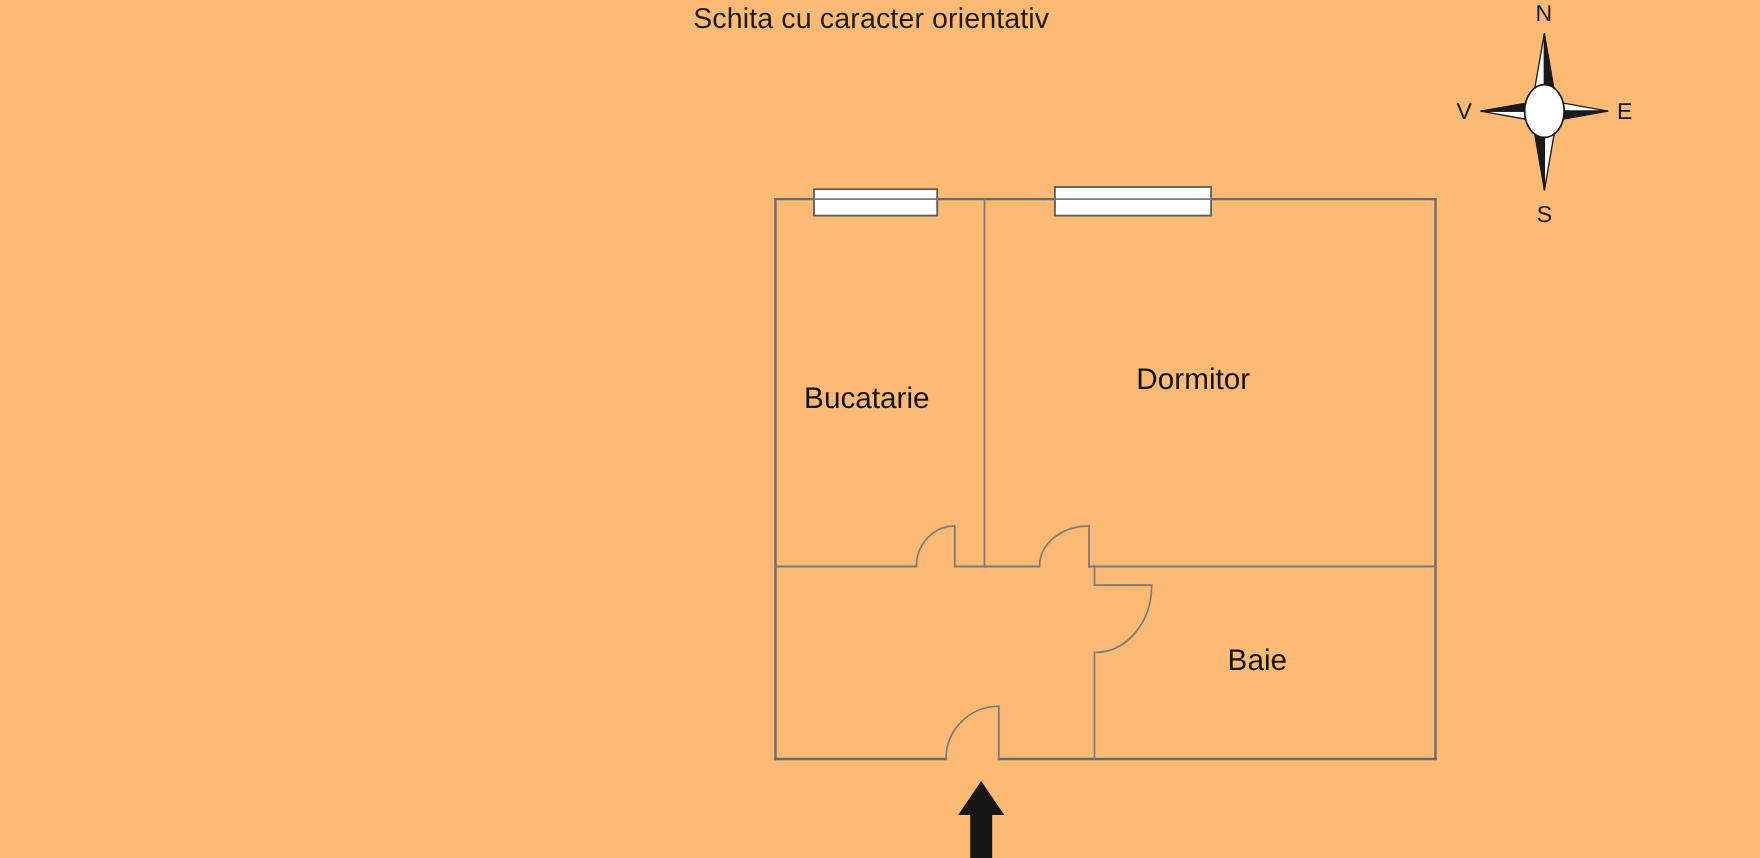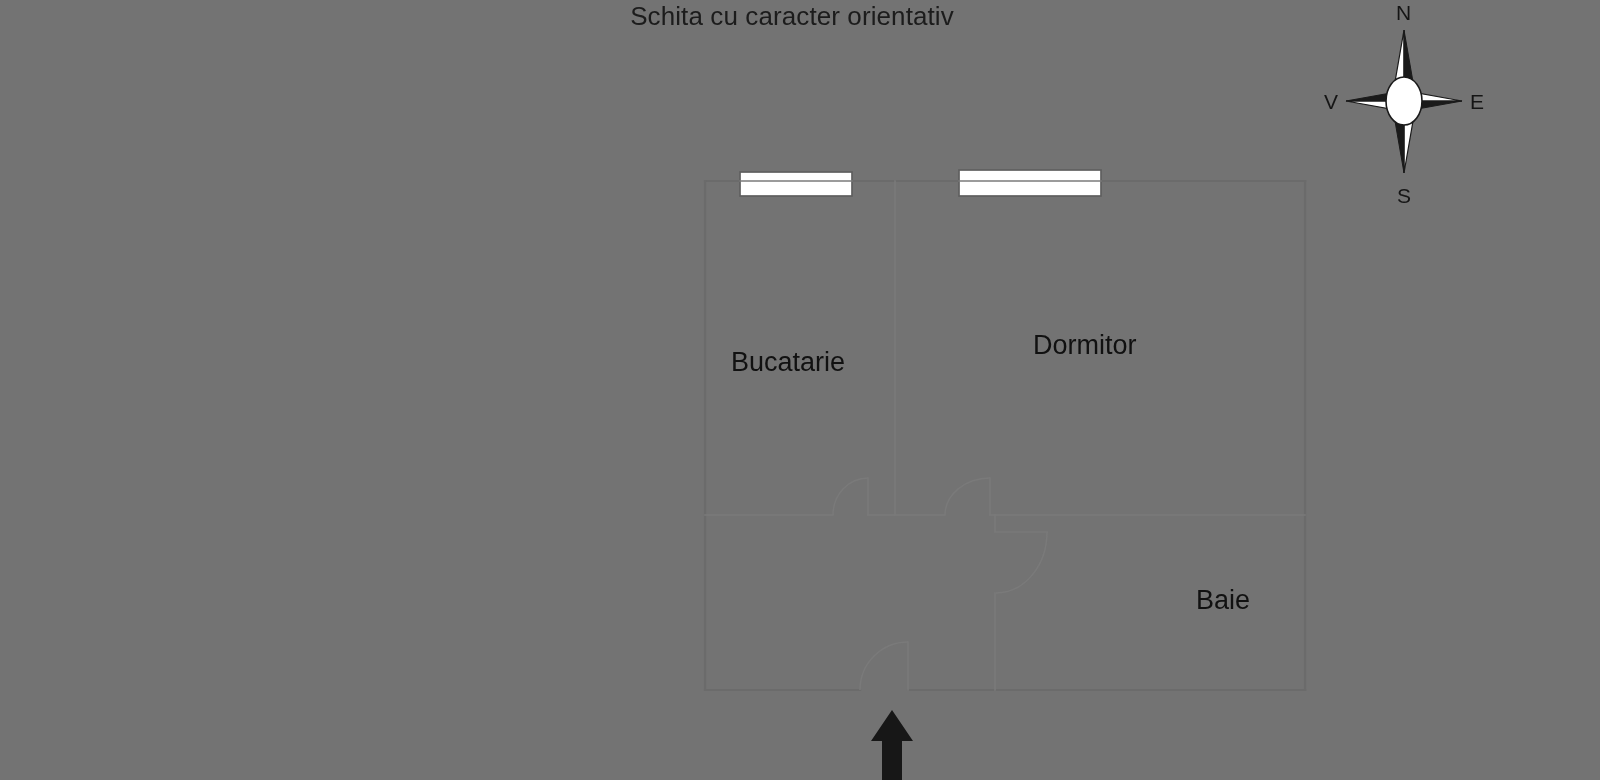--- a/index.html
+++ b/index.html
@@ -13,21 +13,21 @@
     height: 780px;
     overflow: hidden;
     font-family: "Liberation Sans", sans-serif;
     color: #1a1a1a;
     position: relative;
   }
   #floorplan-page {
     position: relative;
     width: 1600px;
     height: 780px;
-    background: #737373;
+    background: #fdba74;
   }
   .plan-title {
     position: absolute;
     left: 0;
     top: 0;
     width: 1600px;
     text-align: center;
     font-size: 26px;
     font-weight: 400;
     letter-spacing: 0.1px;
@@ -148,21 +148,21 @@
 
       <ellipse class="compass-hub" cx="1404" cy="101" rx="18" ry="24"></ellipse>
     </g>
 
   </svg>
 
   <div class="room-label" style="left:731px; top:349px;">Bucatarie</div>
 
   <div class="room-label" style="left:1033px; top:332px;">Dormitor</div>
 
-  <div class="room-label" style="left:1196px; top:587px;text-align:center;">Baie</div>
+  <div class="room-label" style="left:1116px; top:587px;text-align:center;">Baie</div>
 
   <div class="compass-letter" style="left:1396px; top:2px;">N</div>
 
   <div class="compass-letter" style="left:1470px; top:91px;">E</div>
 
   <div class="compass-letter" style="left:1397px; top:185px;">S</div>
 
   <div class="compass-letter" style="left:1324px; top:91px;">V</div>
 
 </div>

